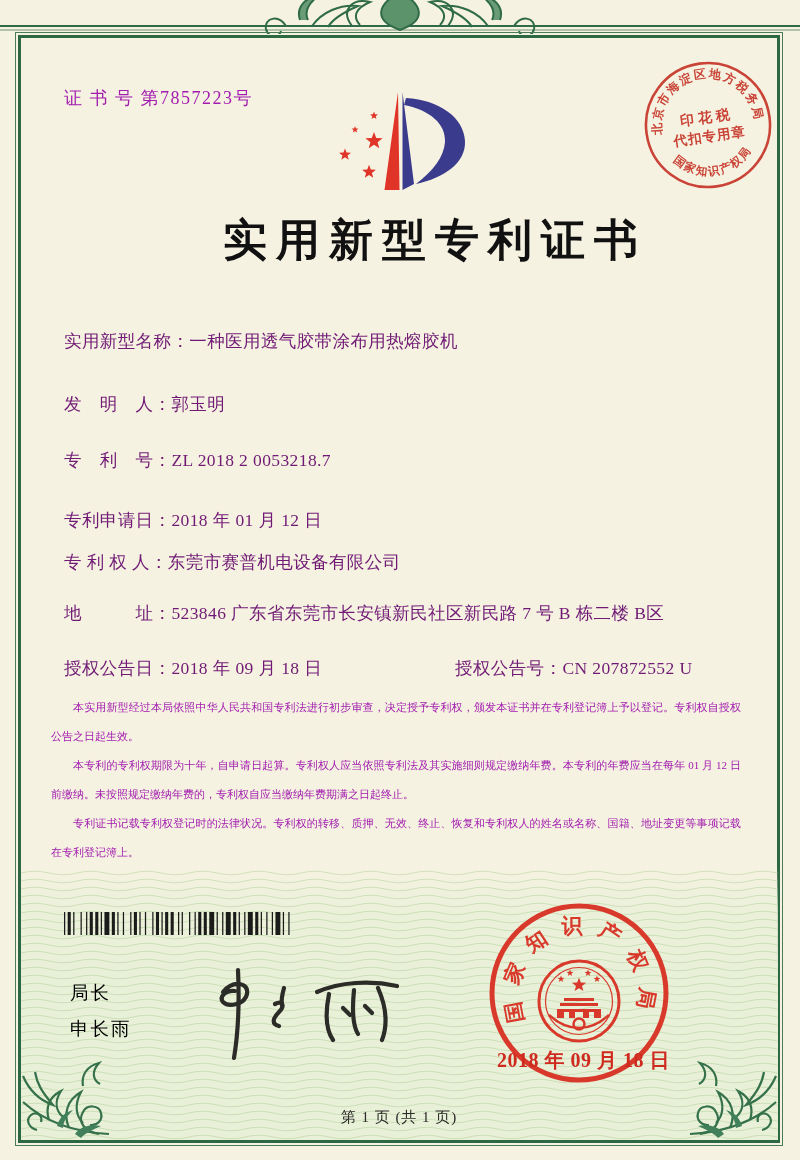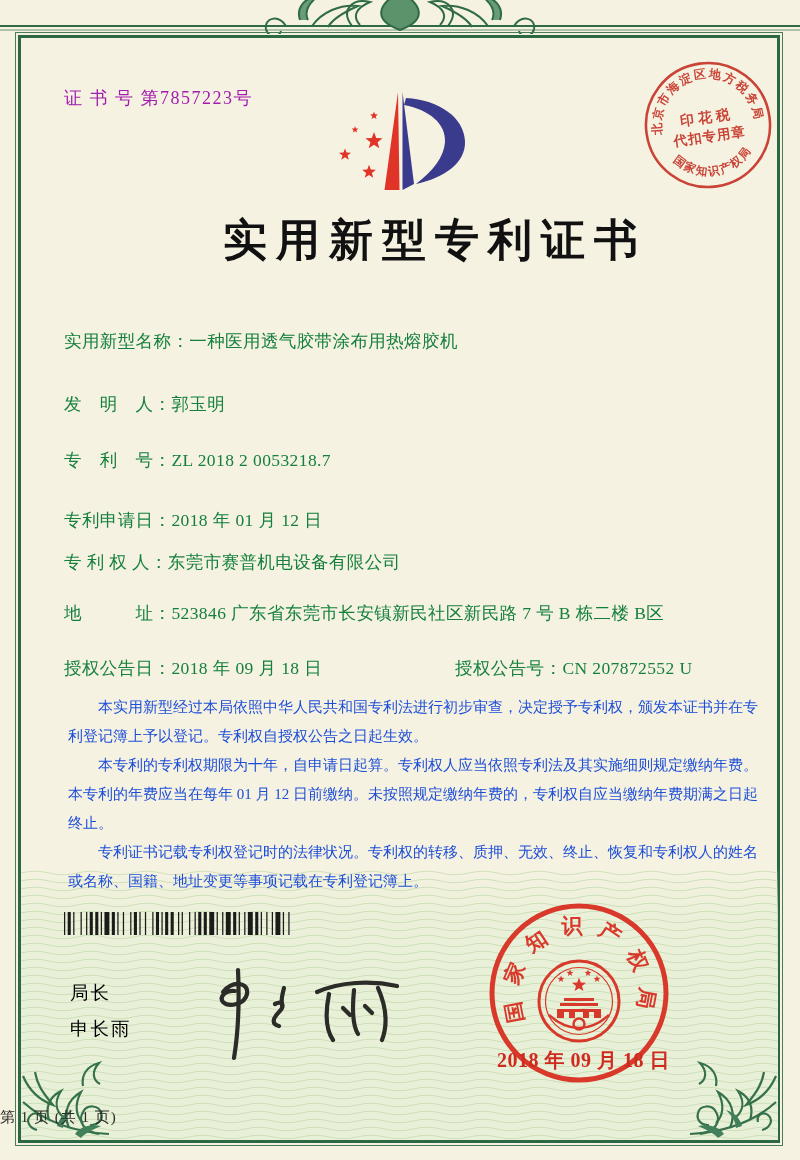--- a/index.html
+++ b/index.html
@@ -12,31 +12,31 @@
   
   .frame-outer{position:absolute;left:15px;top:32px;width:766px;height:1112px;
     border:1px solid #4a7d57;}
   .frame-inner{position:absolute;left:2px;top:2px;right:2px;bottom:2px;
     border:3px solid #2d6845;}
   .greenzone{position:absolute;left:21px;top:868px;width:757px;height:272px;
     background:linear-gradient(180deg,rgba(233,240,216,0) 0%,rgba(233,240,216,.85) 16%,#e9f0d8 42%);}
   .cert-no{position:absolute;left:64px;top:86px;font-size:18px;letter-spacing:1.5px;color:#a21caf;}
   .title{position:absolute;left:0;top:211px;width:798px;text-align:center;
     font-size:44px;font-weight:600;letter-spacing:9px;color:#111;padding-left:36px;}
-  .row{position:absolute;left:64px;font-size:17.5px;letter-spacing:.4px;white-space:nowrap;color:#15803d;}
+  .row{position:absolute;left:64px;font-size:17.5px;letter-spacing:.4px;white-space:nowrap;color:#701a75;}
   .row-address{white-space:normal;width:574px;padding-left:54px;text-indent:-54px;line-height:26px;}
   .row-grant{width:714px;}
   .grant-right{position:absolute;left:391px;top:0;white-space:nowrap;}
-  .paras{position:absolute;left:68px;top:693px;width:690px;font-size:15px;
-    line-height:29px;text-align:justify;color:#1d4ed8;}
+  .paras{position:absolute;left:51px;top:693px;width:690px;font-size:11px;
+    line-height:29px;text-align:justify;color:#a21caf;}
   .paras p{margin:0;text-indent:2em;}
   .signer{position:absolute;left:70px;font-size:18.5px;letter-spacing:2px;color:#000000;}
   .seal-date{position:absolute;left:497px;top:1047px;font-size:20px;font-weight:600;
     color:#cf2a1e;letter-spacing:.5px;white-space:nowrap;}
-  .footer{position:absolute;left:0;top:1108px;width:798px;
+  .footer{position:absolute;left:0;top:1108px;width:798px;text-align:center;
     font-size:15px;letter-spacing:1px;color:#2a2a27;}
   svg{display:block;}
 </style>
 </head>
 <body>
 
 <div>
 
   <svg class="abs" style="left:0;top:0" width="800" height="34" viewBox="0 0 800 34">
     <line x1="0" y1="26" x2="800" y2="26" stroke="#2f6b47" stroke-width="2"></line>

